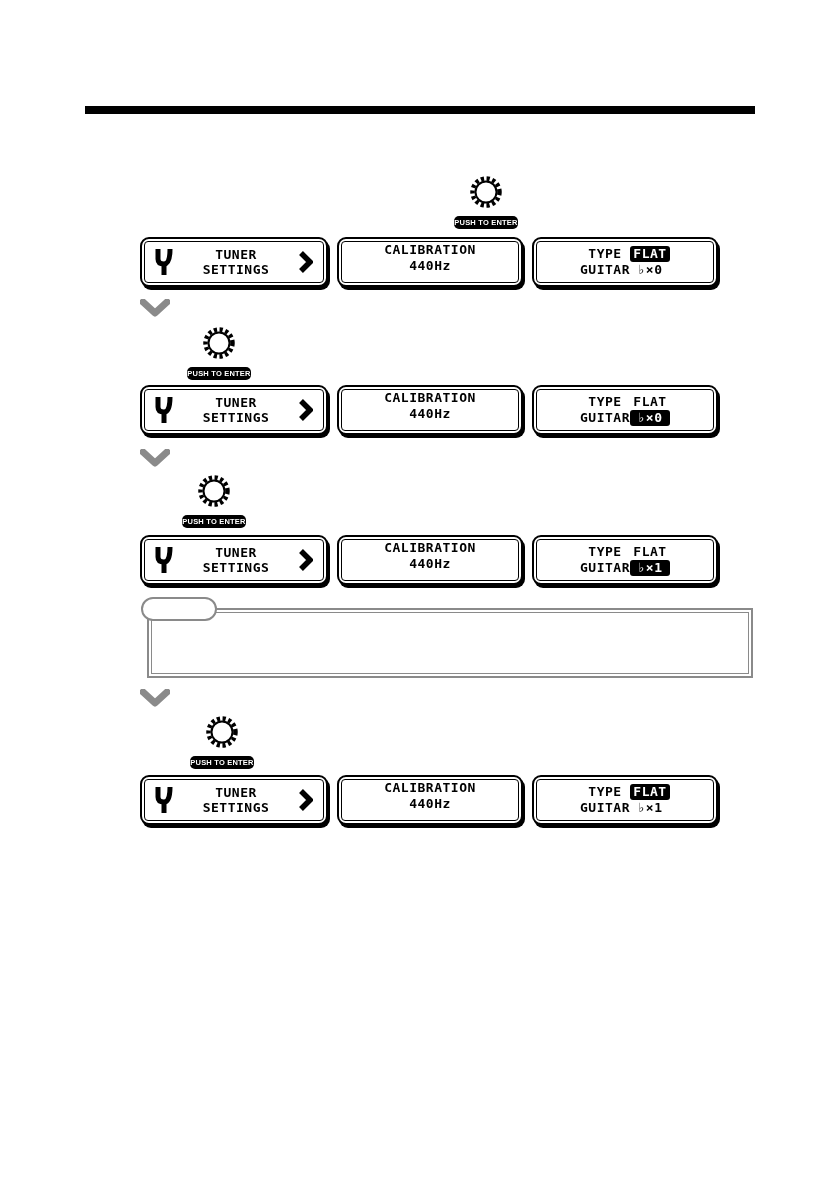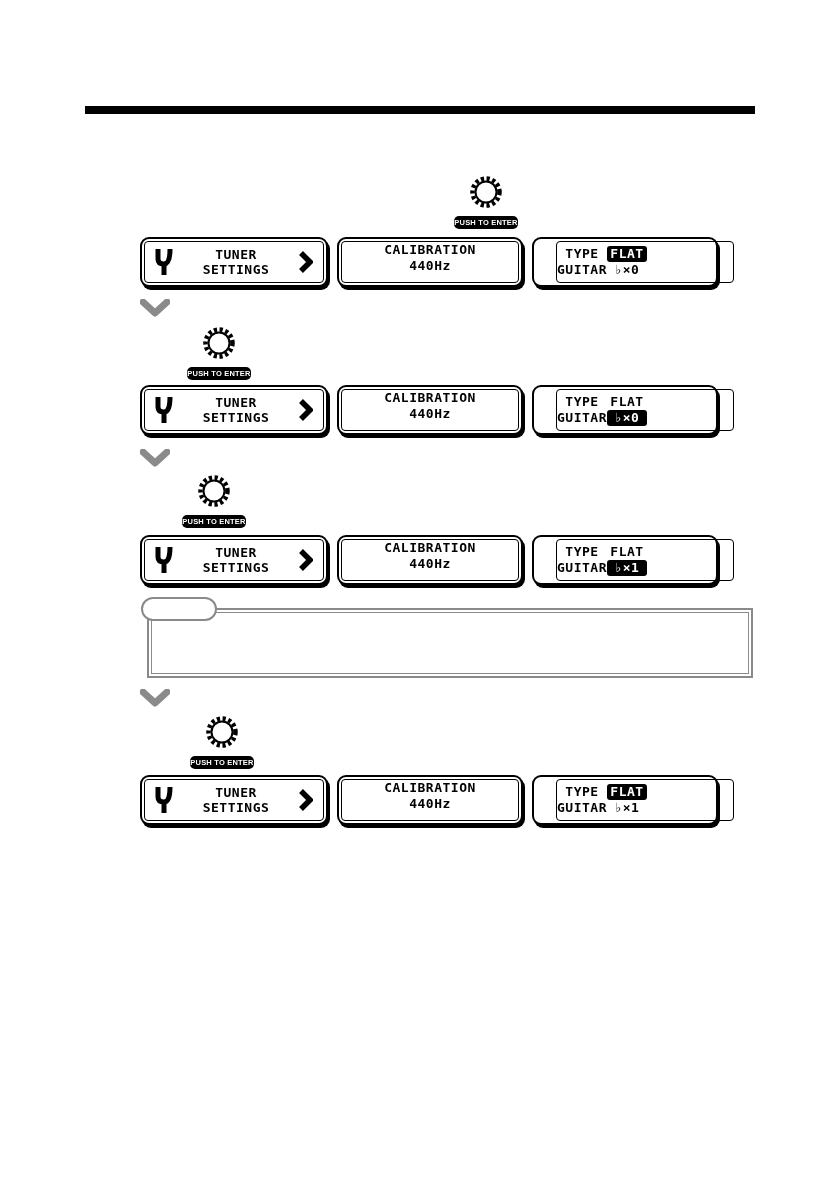--- a/index.html
+++ b/index.html
@@ -18,21 +18,21 @@
 
   
   .lcd{width:188px;height:50px;border:2px solid #000;border-radius:9px;background:#fff;
        box-shadow:2px 3px 0 #000;box-sizing:border-box;padding:2px;}
   .lcd-in{width:100%;height:100%;border:1.5px solid #000;border-radius:4px;box-sizing:border-box;
           display:flex;align-items:center;
           font-weight:bold;font-size:13px;letter-spacing:.5px;color:#000;}
   .lcd-menu{justify-content:flex-start;padding:0 10px;gap:28px;}
   .lcd-menu .mlabel{flex:1;text-align:center;}
   .lcd-col{flex-direction:column;line-height:1.25;}
-  .lcd-split{justify-content:flex-start;margin-left:20px;}
+  .lcd-split{justify-content:center;}
   .col{display:flex;flex-direction:column;align-items:center;line-height:1.25;}
   .cell{display:inline-block;min-width:34px;text-align:center;}
   .cell[data-hl="true"]{background:#000;color:#fff;border-radius:3px;padding:0 3px;}
 
   
   .step-arrow{width:30px;height:20px;}
 
   
   .note-box{left:147px;top:608px;width:606px;height:70px;border:2px solid #8a8a8a;background:#fff;box-sizing:border-box;}
   .note-box-in{position:absolute;left:2px;top:2px;right:2px;bottom:2px;border:1px solid #8a8a8a;}

